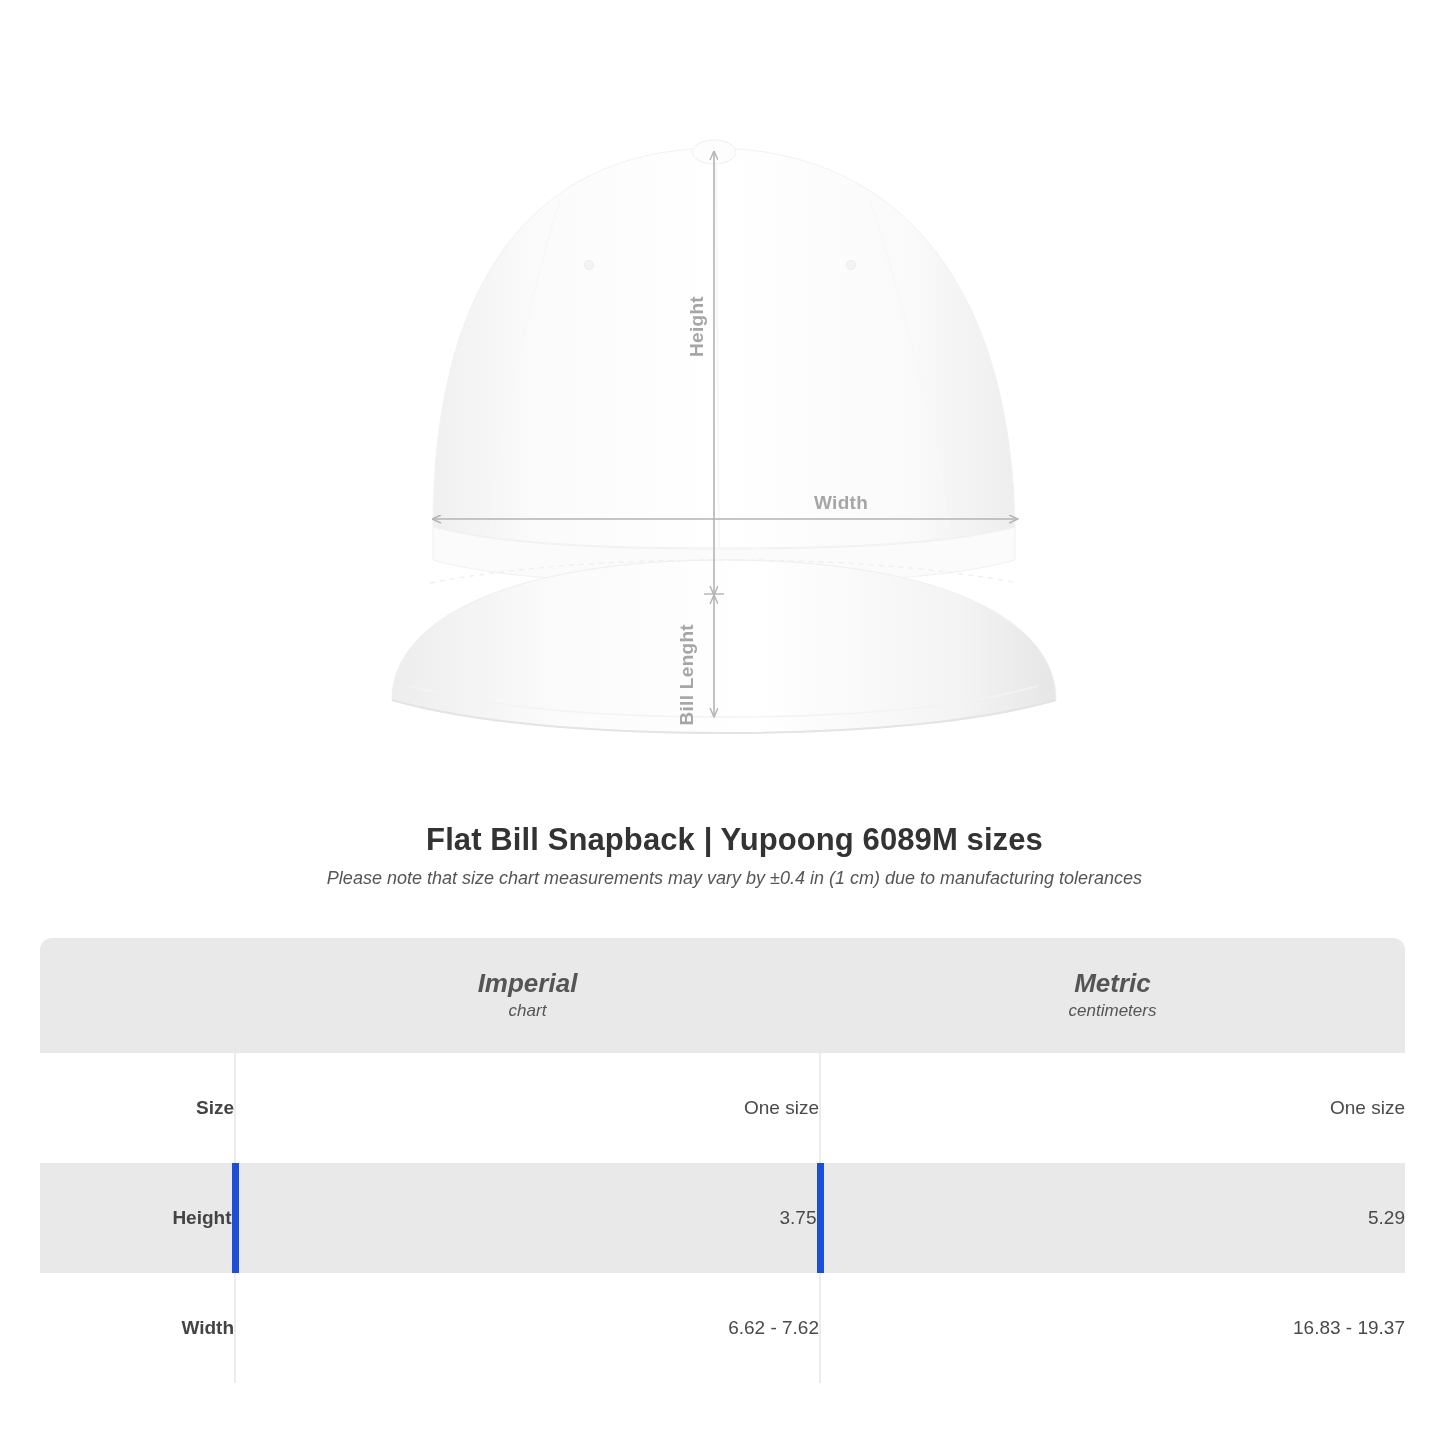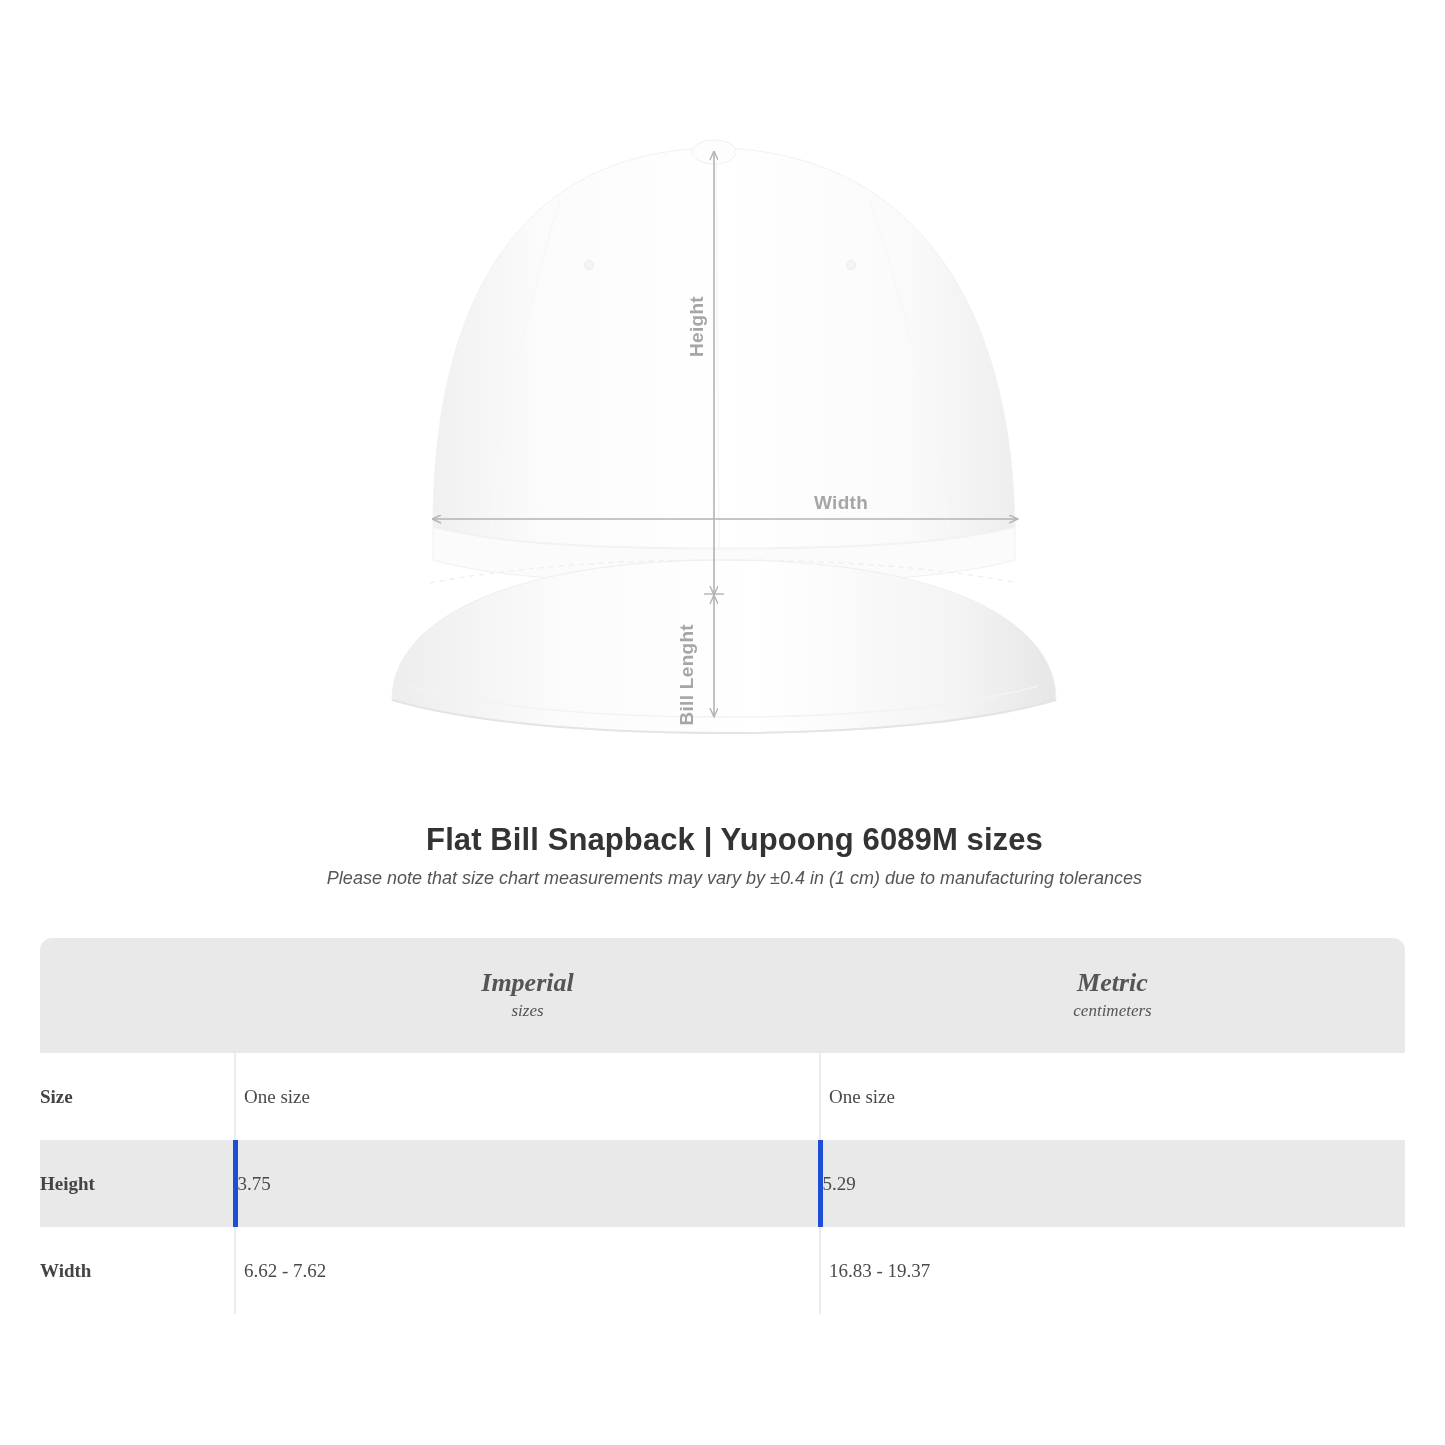--- a/index.html
+++ b/index.html
@@ -80,21 +80,20 @@
   }
   table.size-table {
     width: 1365px;
     border-collapse: collapse;
     table-layout: fixed;
   }
   table.size-table td,
   table.size-table th {
     padding: 0;
     margin: 12px;
-    font-family: Liberation Serif, serif;
   }
   .col-label { width: 195px; }
   .col-imp   { width: 585px; }
   .col-met   { width: 585px; }
 
   .head-row td {
     height: 115px;
     background: #e9e9e9;
     vertical-align: middle;
     text-align: center;
@@ -114,38 +113,38 @@
     line-height: 30px;
   }
   .unit-sub {
     font-size: 17px;
     font-style: italic;
     color: #555555;
     line-height: 26px;
   }
 
   .data-row td {
-    height: 87px;
-    text-align: left;
+    height: 110px;
+    text-align: right;
     vertical-align: middle;
     font-size: 19px;
     color: #4a4a4a;
   }
   .data-row td.rowlabel {
     font-weight: bold;
     color: #444444;
   }
   .row-white td { background: #ffffff; }
   .row-grey td  { background: #e9e9e9; }
 
   
   .sep-left  { border-left: 2px solid #d8d8d8; }
 
   .row-white td.sep-left { border-left: 2px solid #ececec; padding-left: 8px; }
-  .row-grey  td.sep-left { border-left: 5px solid #1d4ed8; }
+  .row-grey  td.sep-left { border-left: 7px solid #1d4ed8; }
 
   .last-row td.first { border-bottom-left-radius: 12px; }
   .last-row td.last  { border-bottom-right-radius: 12px; }
 </style>
 </head>
 <body>
 
 <div class="illustration">
 
   <svg class="cap-wrap" viewBox="0 0 1445 800" xmlns="http://www.w3.org/2000/svg">
@@ -233,21 +232,21 @@
     <colgroup>
       <col class="col-label">
       <col class="col-imp">
       <col class="col-met">
     </colgroup>
     <tbody>
       <tr class="head-row">
         <td class="first"></td>
         <td>
           <div class="unit-name">Imperial</div>
-          <div class="unit-sub">sizes</div>
+          <div class="unit-sub">chart</div>
         </td>
         <td class="last">
           <div class="unit-name">Metric</div>
           <div class="unit-sub">centimeters</div>
         </td>
       </tr>
 
       <tr class="data-row row-white">
         <td class="rowlabel first">Size</td>
         <td class="sep-left">One size</td>

